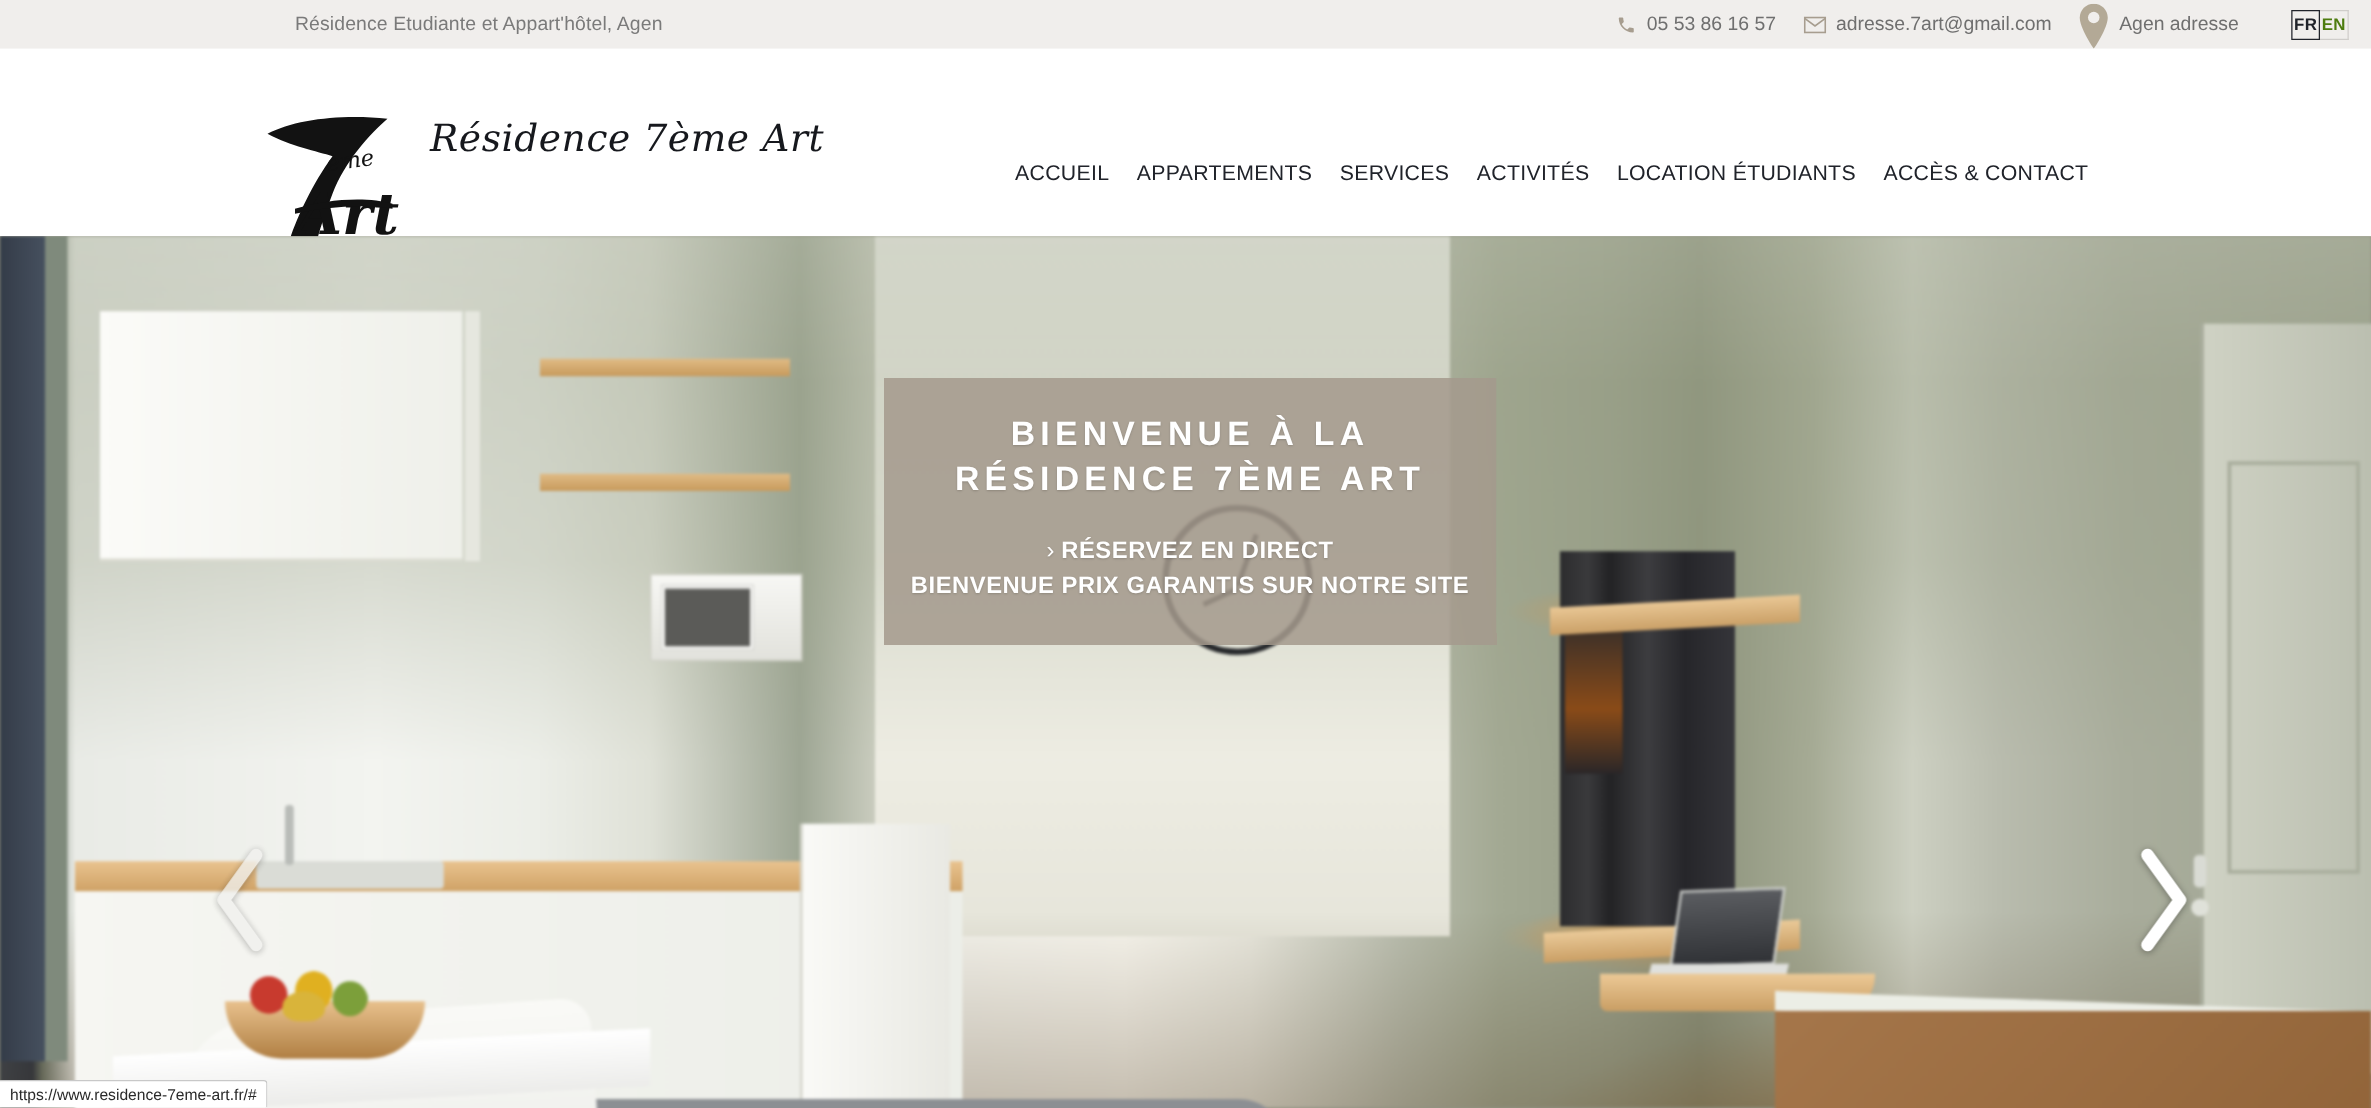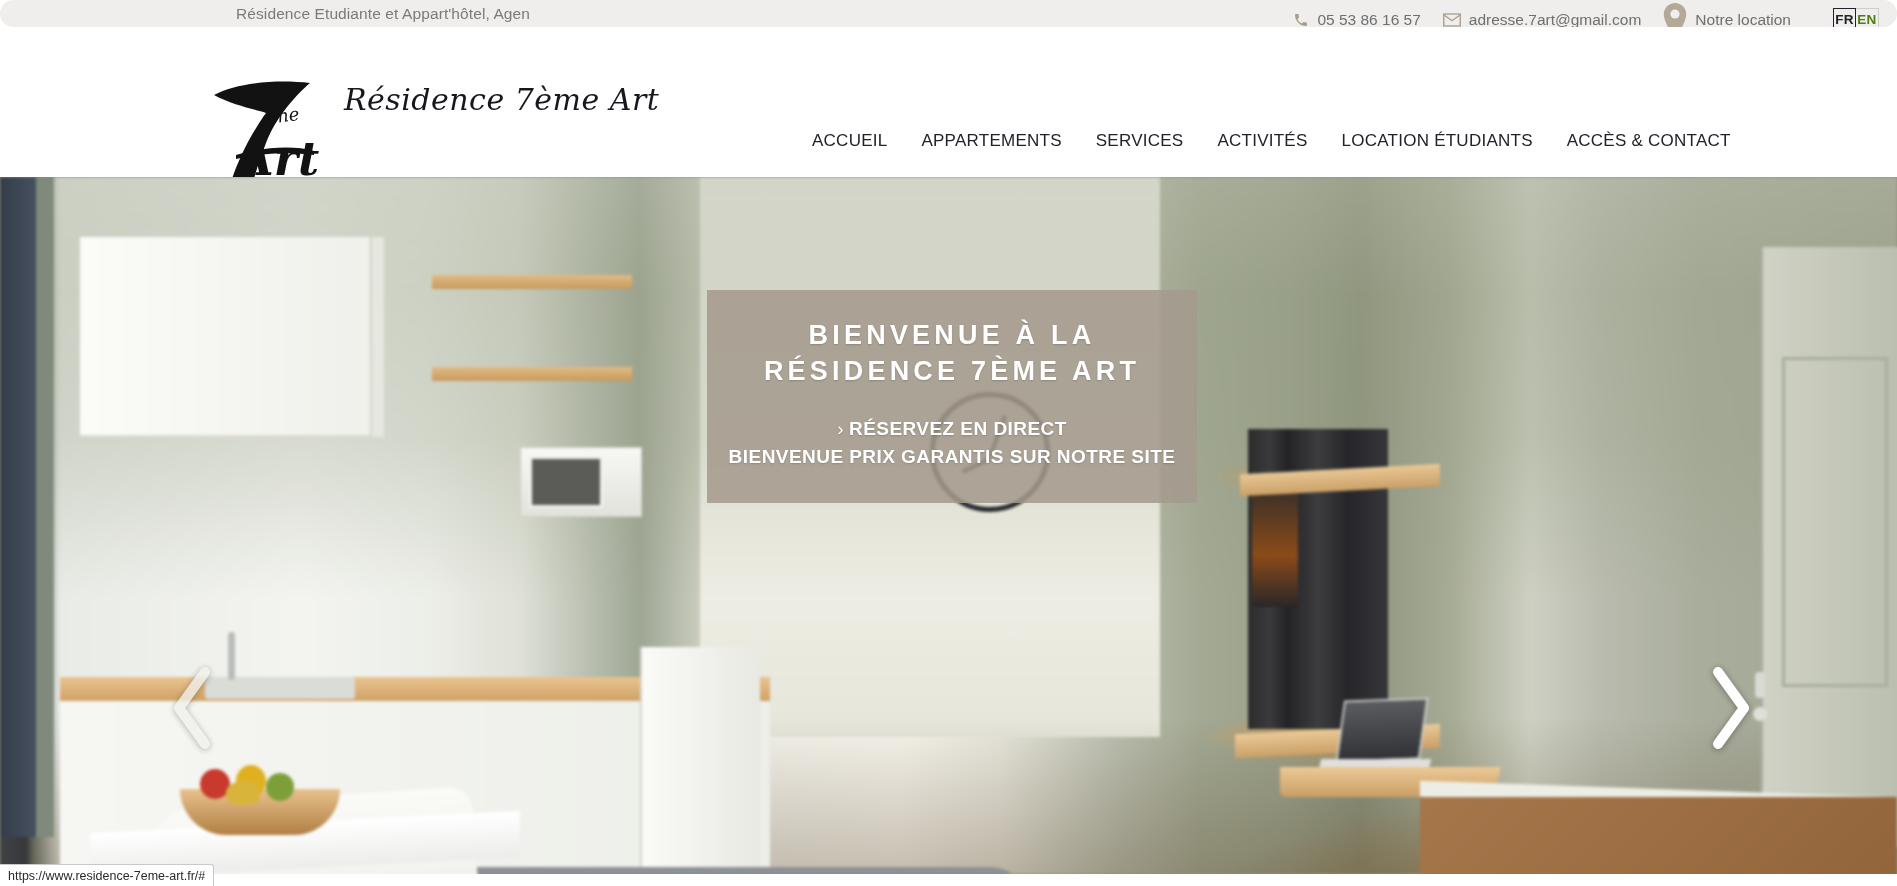--- a/index.html
+++ b/index.html
@@ -7,27 +7,26 @@
   html, body {
     width: 1897px; height: 886px;
     overflow: hidden;
     font-family: "Liberation Sans", sans-serif;
     background: #ffffff;
   }
 
   
   .topbar {
     position: relative;
-    height: 27px;
+    height: 39px;
     background: #f0eeec;
     display: flex;
     align-items: center;
     font-size: 15px;
     color: #6e6e6e;
-    border-radius: 16px;
   }
   .topbar-tagline {
     position: absolute;
     left: 236px;
     top: 50%;
     transform: translateY(-50%);
     color: #7a7a7a;
     font-size: 15.5px;
     letter-spacing: .1px;
     white-space: nowrap;
@@ -103,24 +102,24 @@
     color: #a79d8f;
     font-size: 15.5px;
     letter-spacing: 2.6px;
     line-height: 1.52;
     white-space: nowrap;
   }
 
   .mainnav {
     position: absolute;
     left: 812px;
-    top: 104px;
+    top: 90px;
     display: flex;
     align-items: center;
-    gap: 12px;
+    gap: 0;
   }
   .nav-item {
     color: #20232a;
     font-size: 17px;
     letter-spacing: .25px;
     margin-right: 22px;
     white-space: nowrap;
     text-decoration: none;
   }
   .nav-item:last-child { margin-right: 0; }
@@ -396,21 +395,21 @@
       <span>adresse.7art@gmail.com</span>
     </div>
 
     <div class="tb-item">
       <span class="pin-wrap">
         <svg width="24" height="36" viewBox="0 0 24 36" fill="#b3a996">
           <path d="M12 0C5.8 0 .8 5 .8 11.2.8 19.6 12 36 12 36s11.2-16.4 11.2-24.8C23.2 5 18.2 0 12 0z"></path>
           <circle cx="12" cy="11" r="4.6" fill="#f0eeec"></circle>
         </svg>
       </span>
-      <span>Notre location</span>
+      <span>Agen adresse</span>
     </div>
 
     <div class="lang-group">
       <div class="lang-btn lang-fr">FR</div>
       <div class="lang-btn lang-en">EN</div>
     </div>
   </div>
 </div>
 
 <div class="header">

